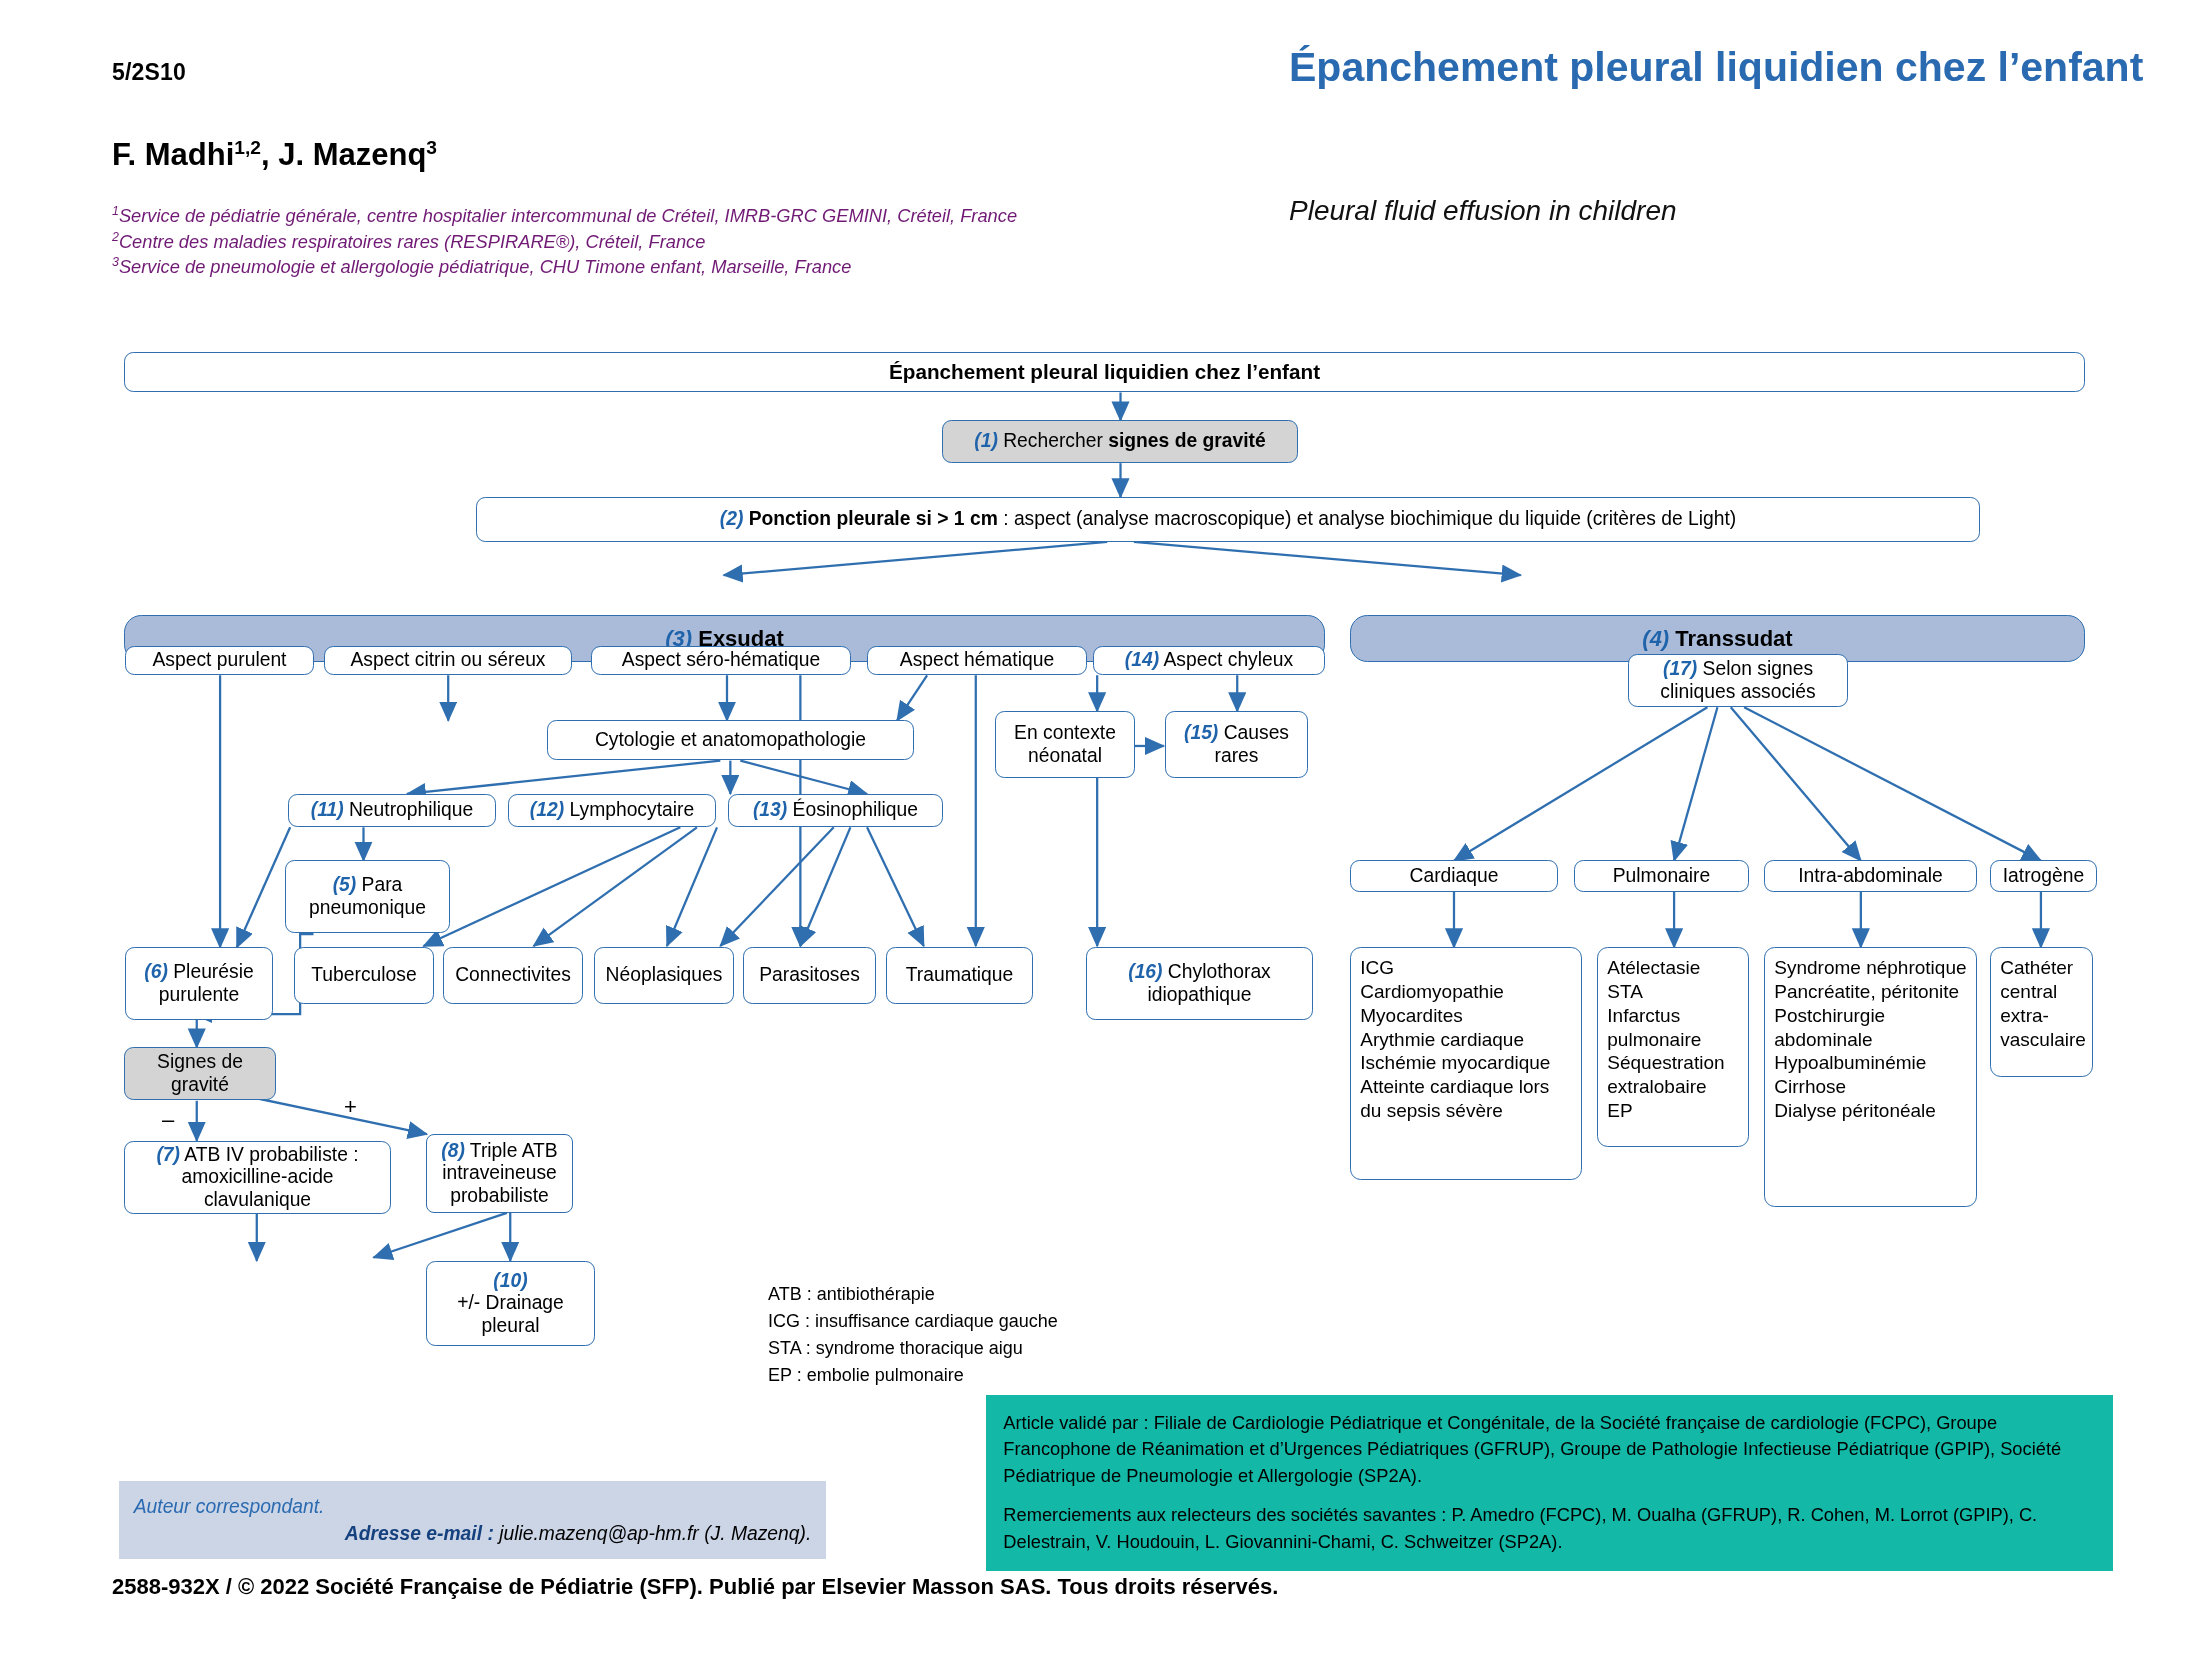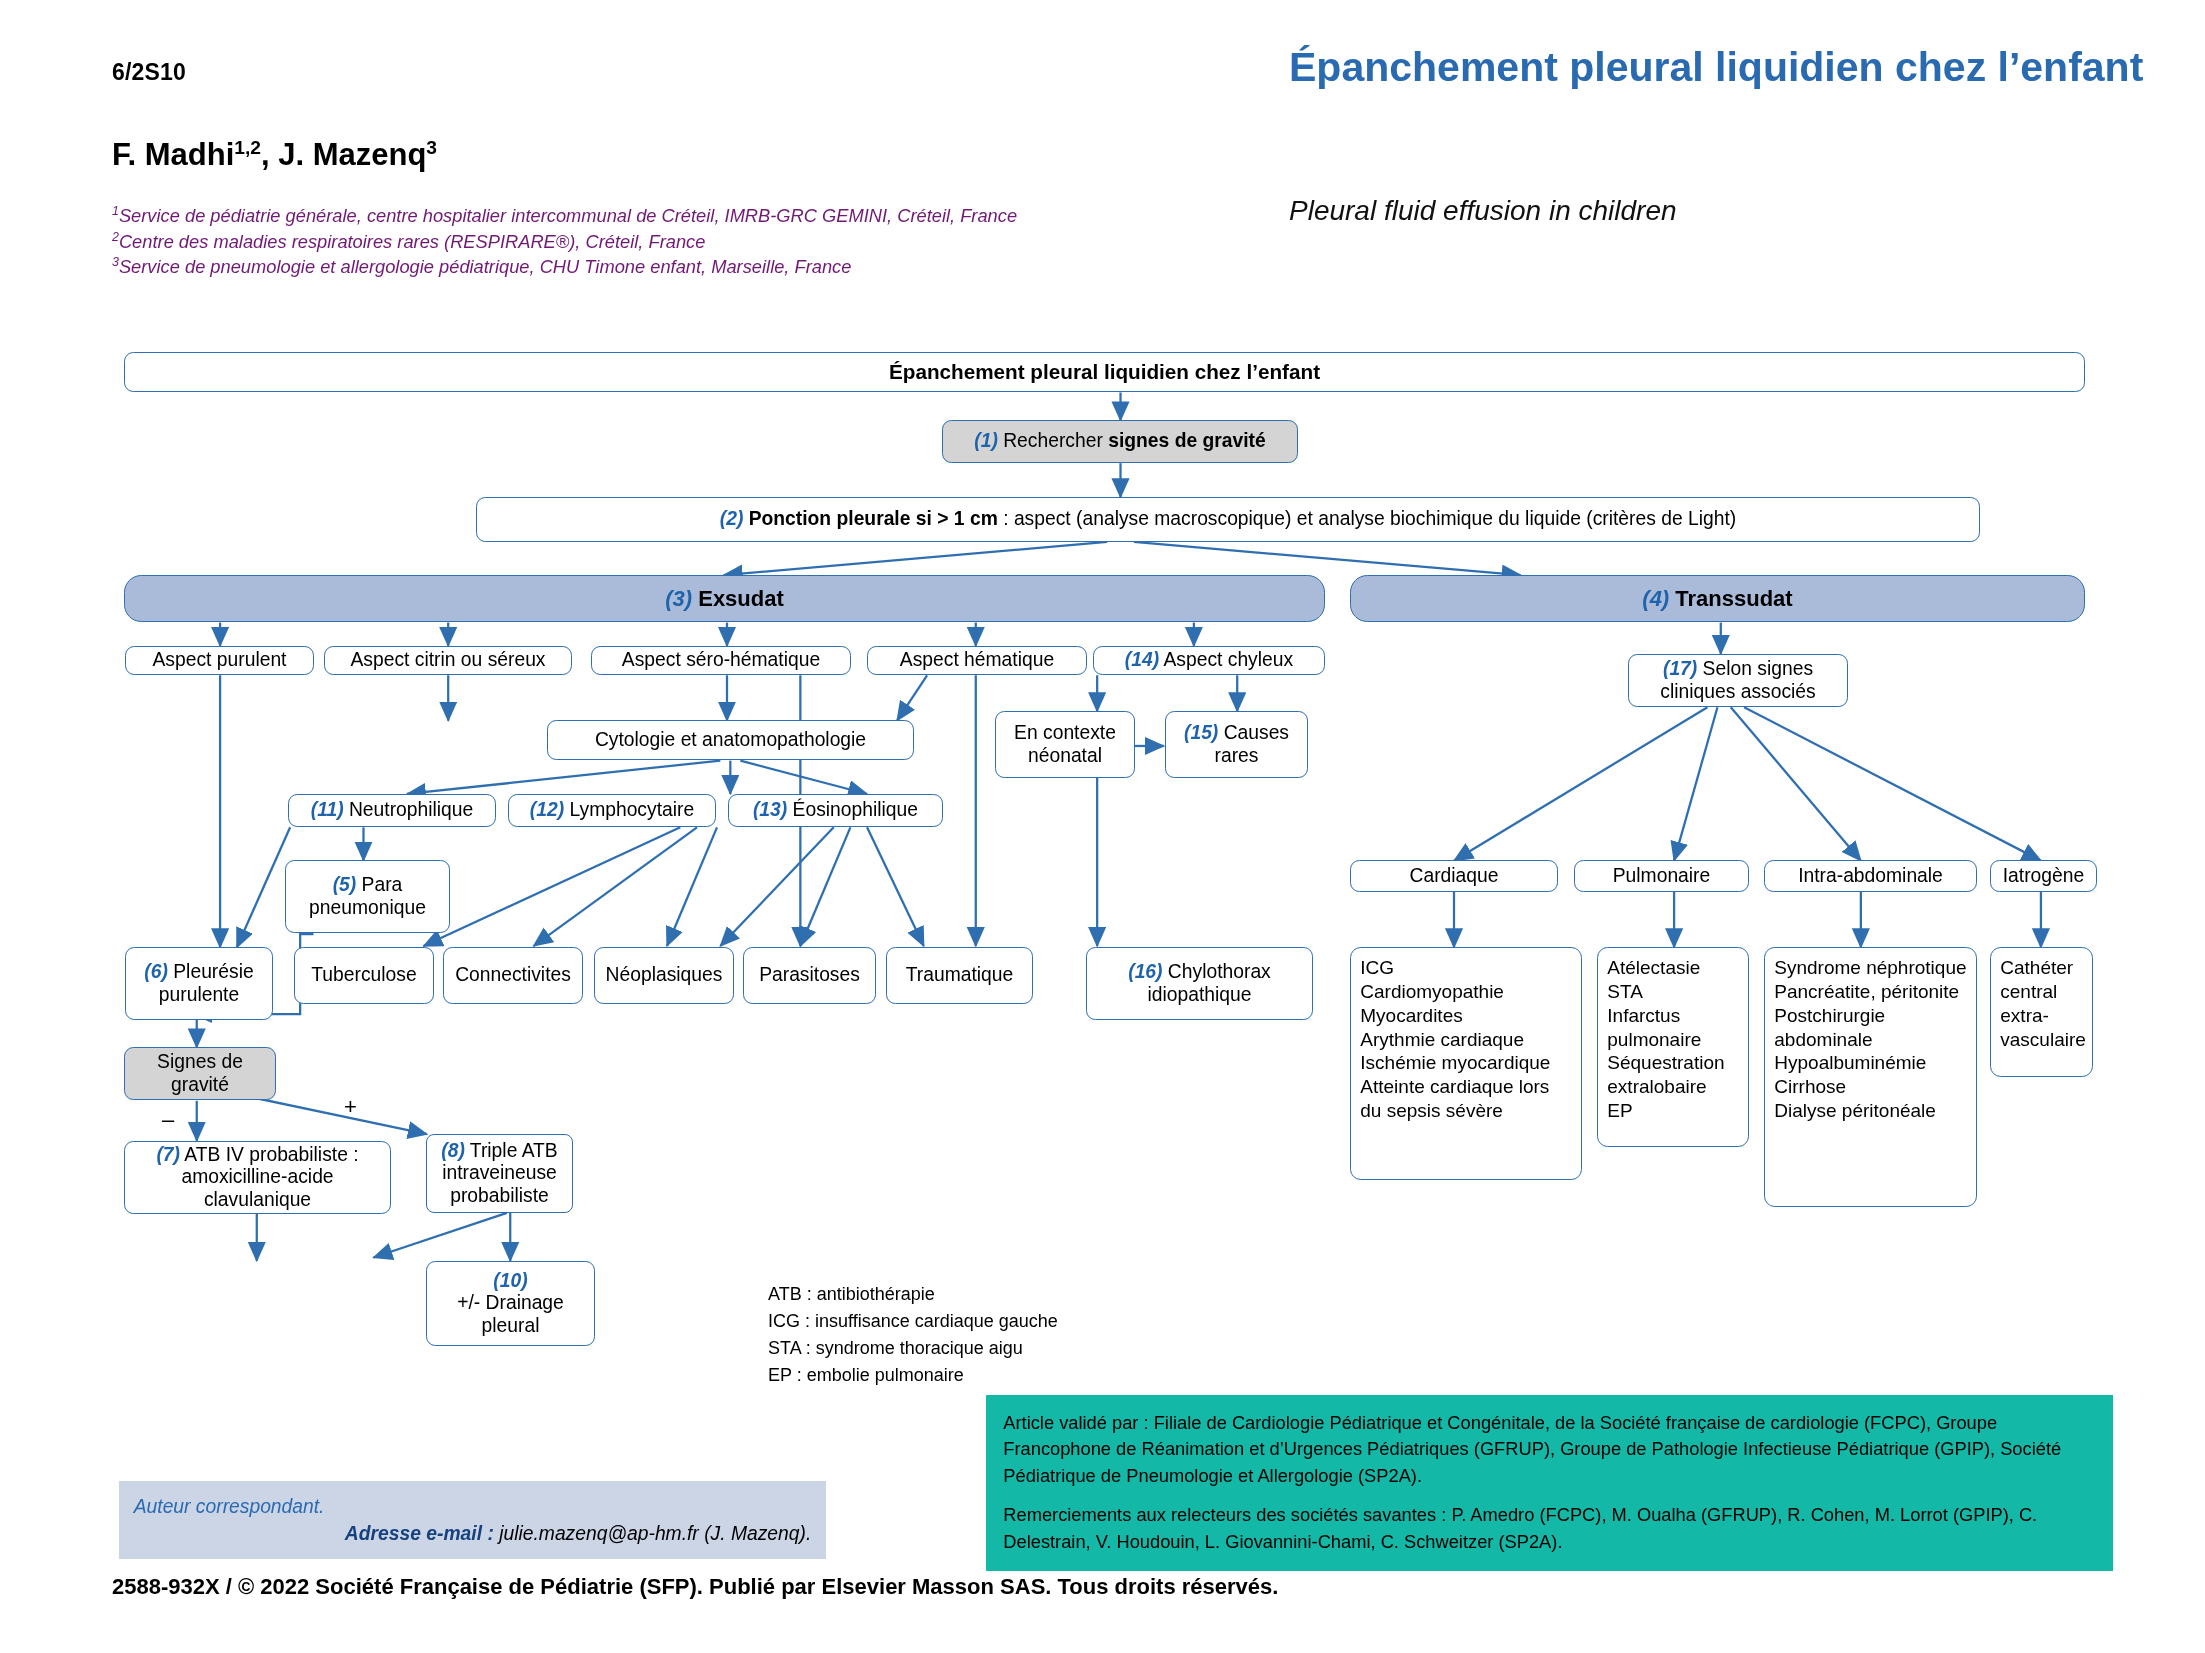--- a/index.html
+++ b/index.html
@@ -18,21 +18,21 @@
             font-size:41px;font-weight:bold;color:#2a6ab0;line-height:1.08;}
   .title-en{position:absolute;left:1289px;top:195px;width:867px;
             font-size:28px;font-style:italic;color:#111;}
 
   
   .box{position:absolute;box-sizing:border-box;border:1.7px solid #2f6fb0;
        border-radius:9.3px;background:#fff;display:flex;align-items:center;
        justify-content:center;text-align:center;font-size:19.3px;line-height:1.16;
        padding:3.3px 5.3px;color:#000;}
   .box.grey{background:#d4d4d4;}
-  .box.bar{background:#a9bbd9;border-radius:17.3px;font-size:22px;font-weight:bold;}
+  .box.bar{background:#a9bbd9;border-radius:17.3px;font-size:22px;font-weight:bold;margin-top:40px;}
   .box.listbox{display:block;text-align:left;padding:8px 9.3px;font-size:19px;
                line-height:1.255;border-radius:10.7px;}
   .num{color:#1f63ab;font-weight:bold;font-style:italic;}
   .b{font-weight:bold;}
 
   
   svg.links{position:absolute;left:0;top:0;width:2205px;height:1654px;
             pointer-events:none;}
 
   
@@ -49,21 +49,21 @@
   .corrbox .l1{color:#2a6ab0;}
   .corrbox .l2{color:#000;text-align:right;}
   .corrbox .l2 b{color:#15417e;}
   .footer{position:absolute;left:112px;top:1574px;font-size:22px;font-weight:bold;}
 </style>
 </head>
 <body>
 
 <div class="page">
 
-  <div class="folio">6/2S10</div>
+  <div class="folio">5/2S10</div>
 
   <div class="authors"><span>F. Madhi</span><sup>1,2</sup><span>, J. Mazenq</span><sup>3</sup></div>
 
   <div class="affils">
     <div><sup>1</sup><span>Service de pédiatrie générale, centre hospitalier intercommunal de Créteil, IMRB-GRC GEMINI, Créteil, France</span></div>
     <div><sup>2</sup><span>Centre des maladies respiratoires rares (RESPIRARE®), Créteil, France</span></div>
     <div><sup>3</sup><span>Service de pneumologie et allergologie pédiatrique, CHU Timone enfant, Marseille, France</span></div>
   </div>
 
   <div class="title-fr">Épanchement pleural liquidien chez l’enfant</div>

